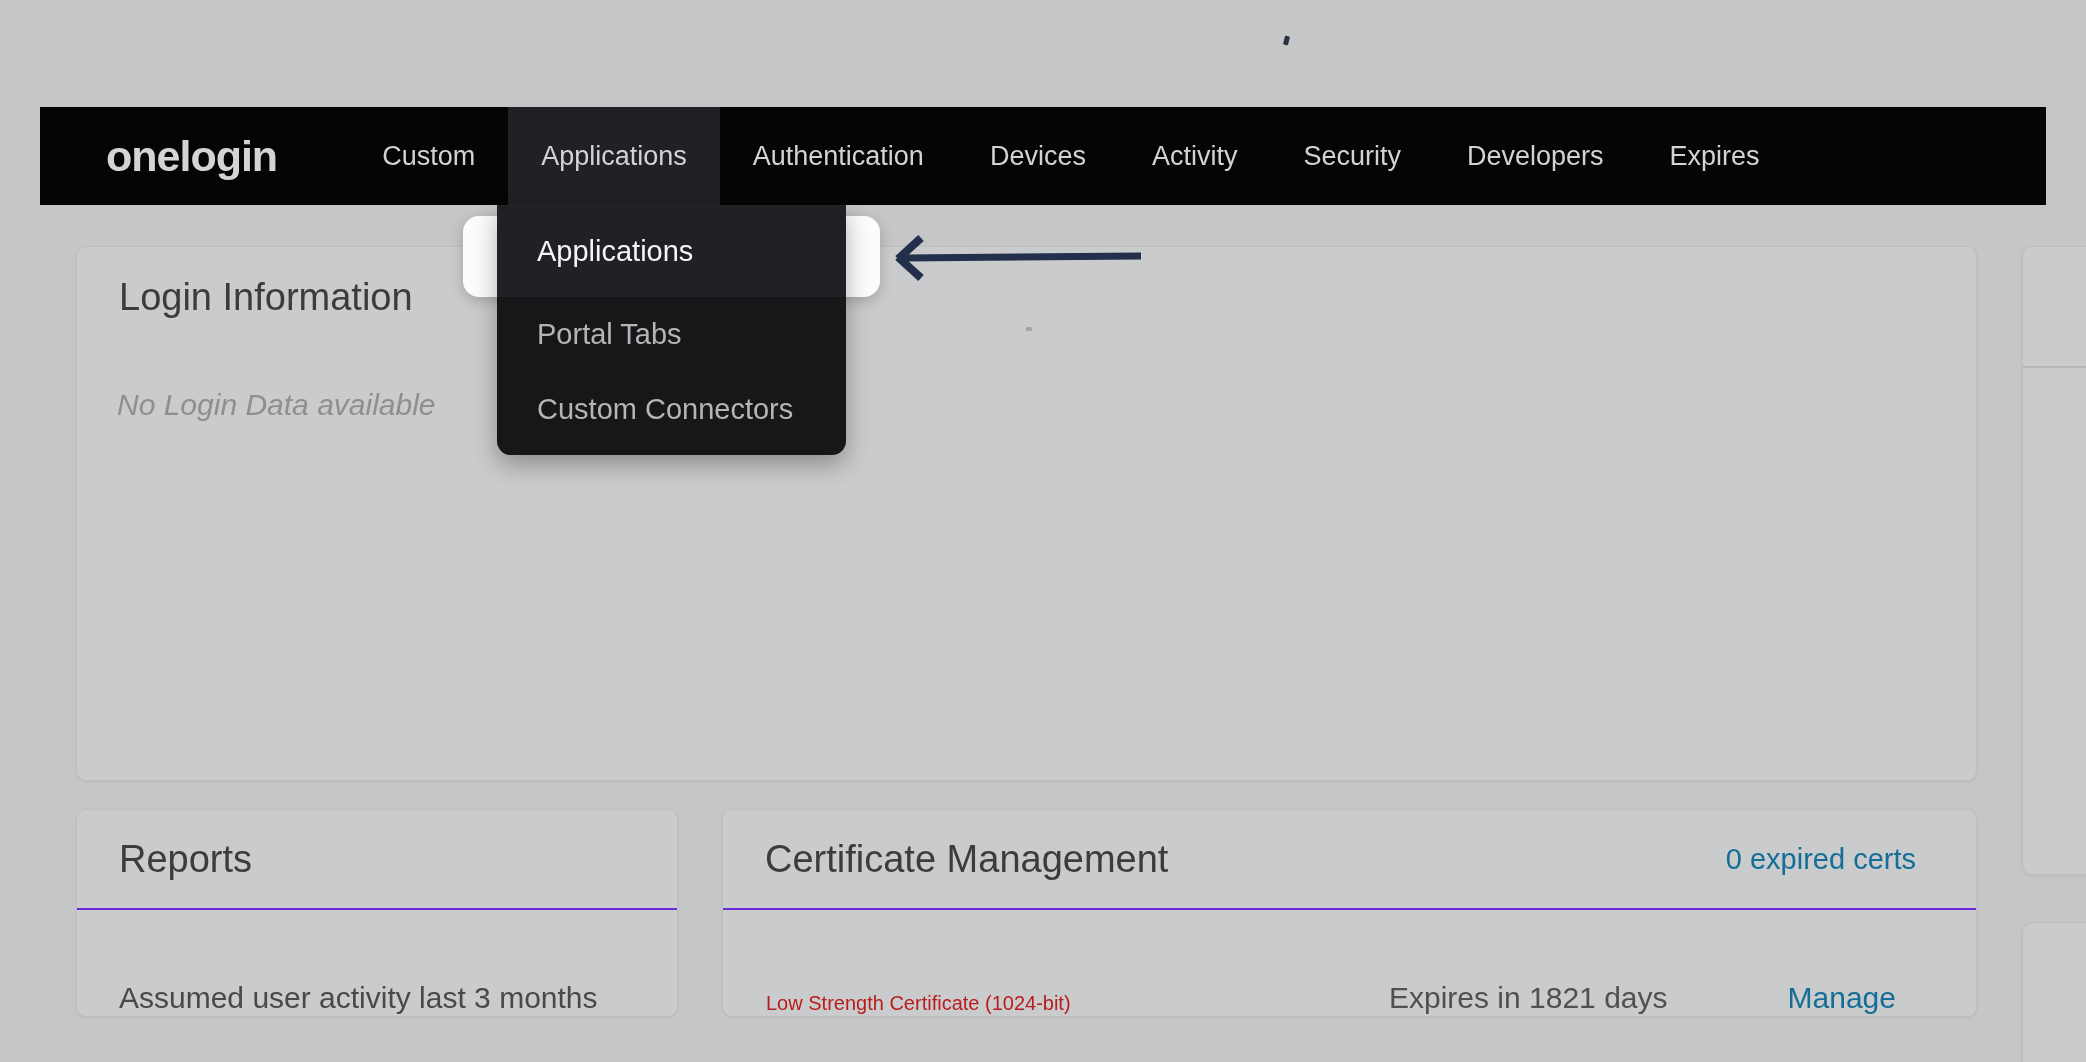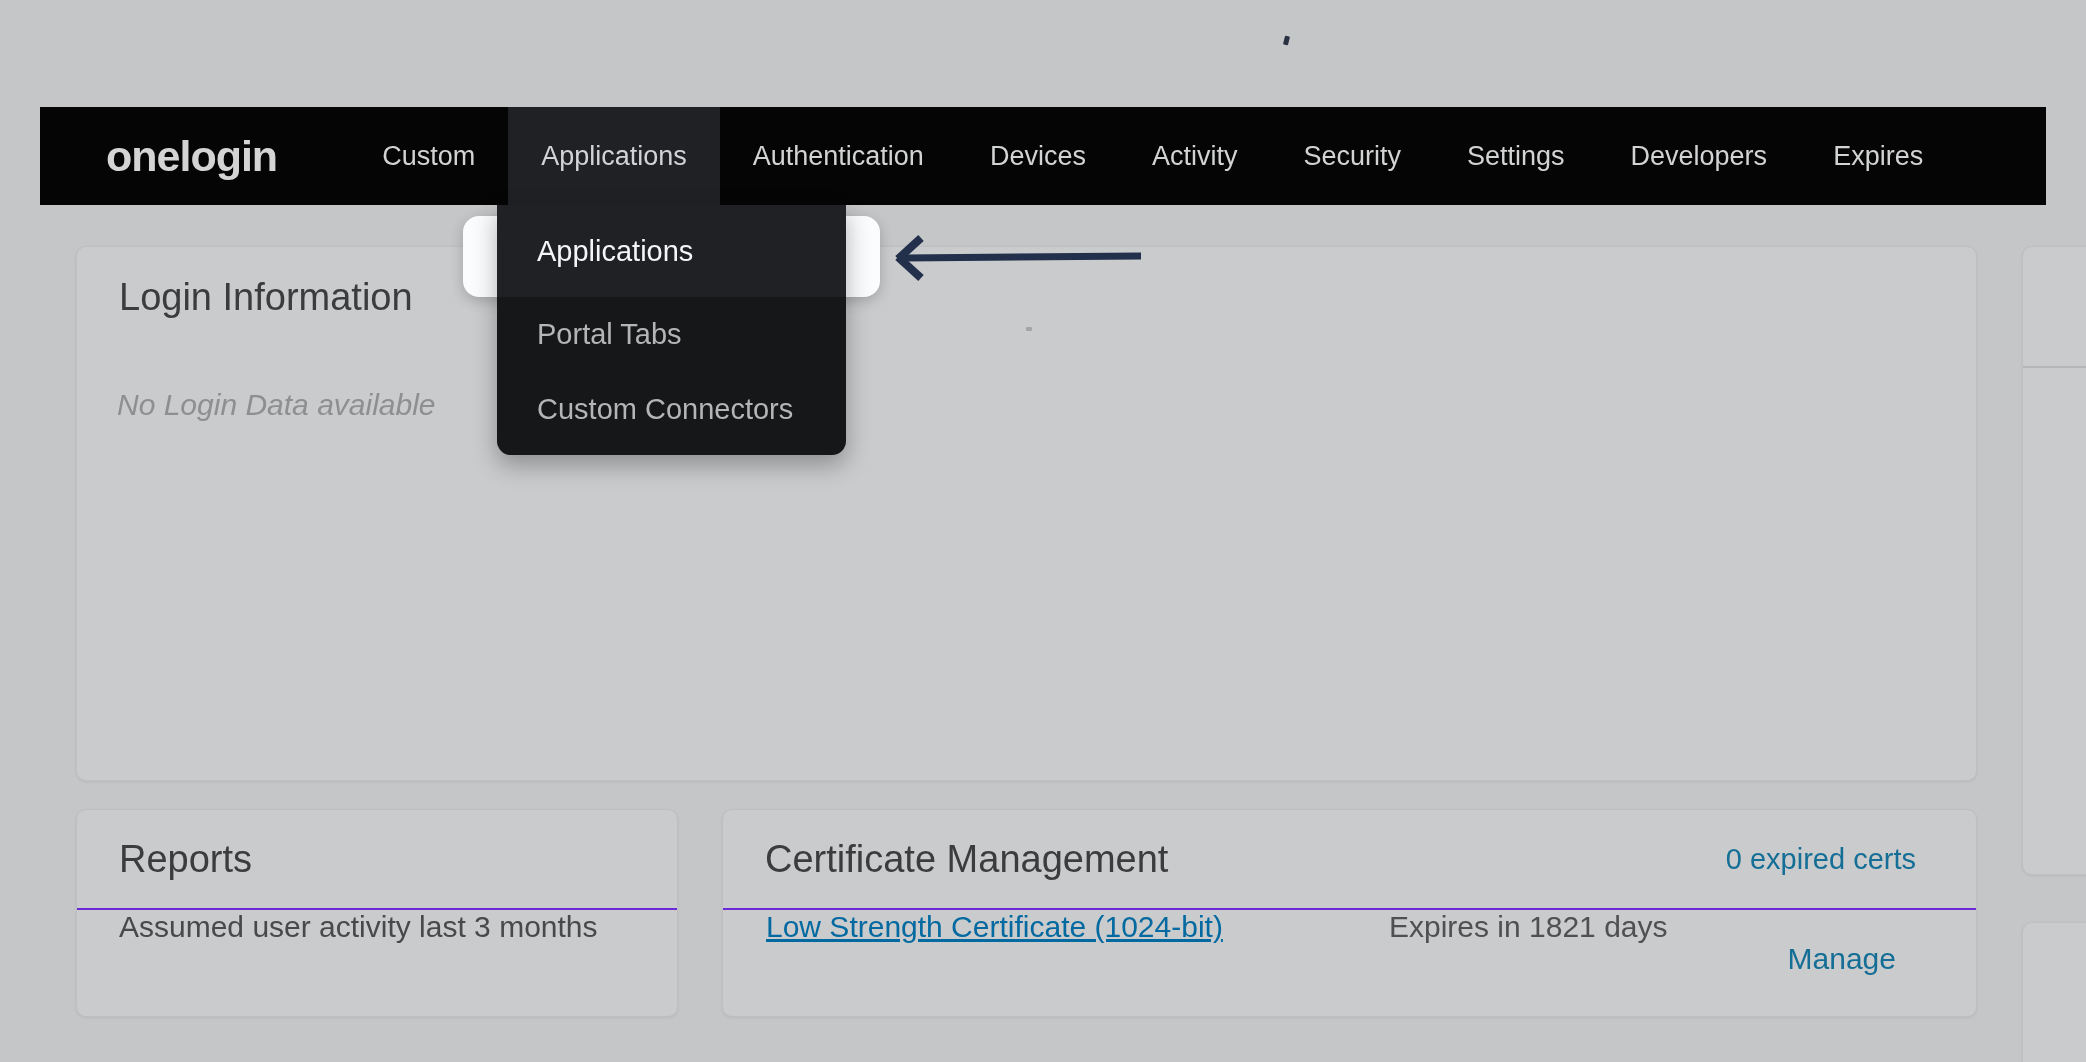--- a/index.html
+++ b/index.html
@@ -39,23 +39,23 @@
   .card-right-bottom{left:2022px;top:922px;width:90px;height:170px;}
 
   .login-title{margin:26px 0 0 42px;font-size:38px;font-weight:500;color:#3b3c3e;line-height:48px;}
   .login-empty{margin:64px 0 0 40px;font-size:30px;font-style:italic;color:#8e8f91;line-height:40px;}
 
   .card-header{height:100px;border-bottom:2px solid #6d28d9;display:flex;align-items:center;
                padding:0 60px 0 42px;box-sizing:border-box;}
   .card-title{font-size:38px;font-weight:500;color:#3b3c3e;white-space:nowrap;}
   .header-link{margin-left:auto;font-size:29px;color:#146e96;cursor:pointer;white-space:nowrap;}
 
-  .card-row{position:relative;height:105px;display:flex;align-items:flex-start;}
+  .card-row{position:relative;height:105px;display:flex;align-items:flex-end;}
   .report-row-text{padding-left:42px;font-size:30px;color:#48494b;}
-  .cert-name{padding-left:43px;font-size:30px;color:#0369a1;text-decoration:underline;}
+  .cert-name{padding-left:43px;font-size:20px;color:#b91c1c;}
   .cert-expiry{position:absolute;left:666px;font-size:30px;color:#504f52;}
   .manage-link{position:absolute;right:80px;font-size:30px;color:#146e96;cursor:pointer;margin-top:32px;}
 
   
   .speck1{position:absolute;left:1284px;top:36px;width:5px;height:9px;background:#2a3142;
           border-radius:1px;transform:rotate(14deg);z-index:30;}
   .speck2{position:absolute;left:1026px;top:327px;width:6px;height:4px;background:#a3a4a6;
           border-radius:1px;z-index:30;}
 </style>
 </head>
@@ -64,21 +64,20 @@
 <div id="root">
 
   <div class="nav">
     <div class="logo">onelogin</div>
     <div class="nav-item">Custom</div>
     <div class="nav-item active">Applications</div>
     <div class="nav-item">Authentication</div>
     <div class="nav-item">Devices</div>
     <div class="nav-item">Activity</div>
     <div class="nav-item">Security</div>
-    <div class="nav-item">Settings</div>
     <div class="nav-item">Developers</div>
     <div class="nav-item">Expires</div>
   </div>
 
   <div class="highlight-rect"></div>
 
   <div class="dropdown">
     <div class="menu-item active">Applications</div>
     <div class="menu-item">Portal Tabs</div>
     <div class="menu-item">Custom Connectors</div>

